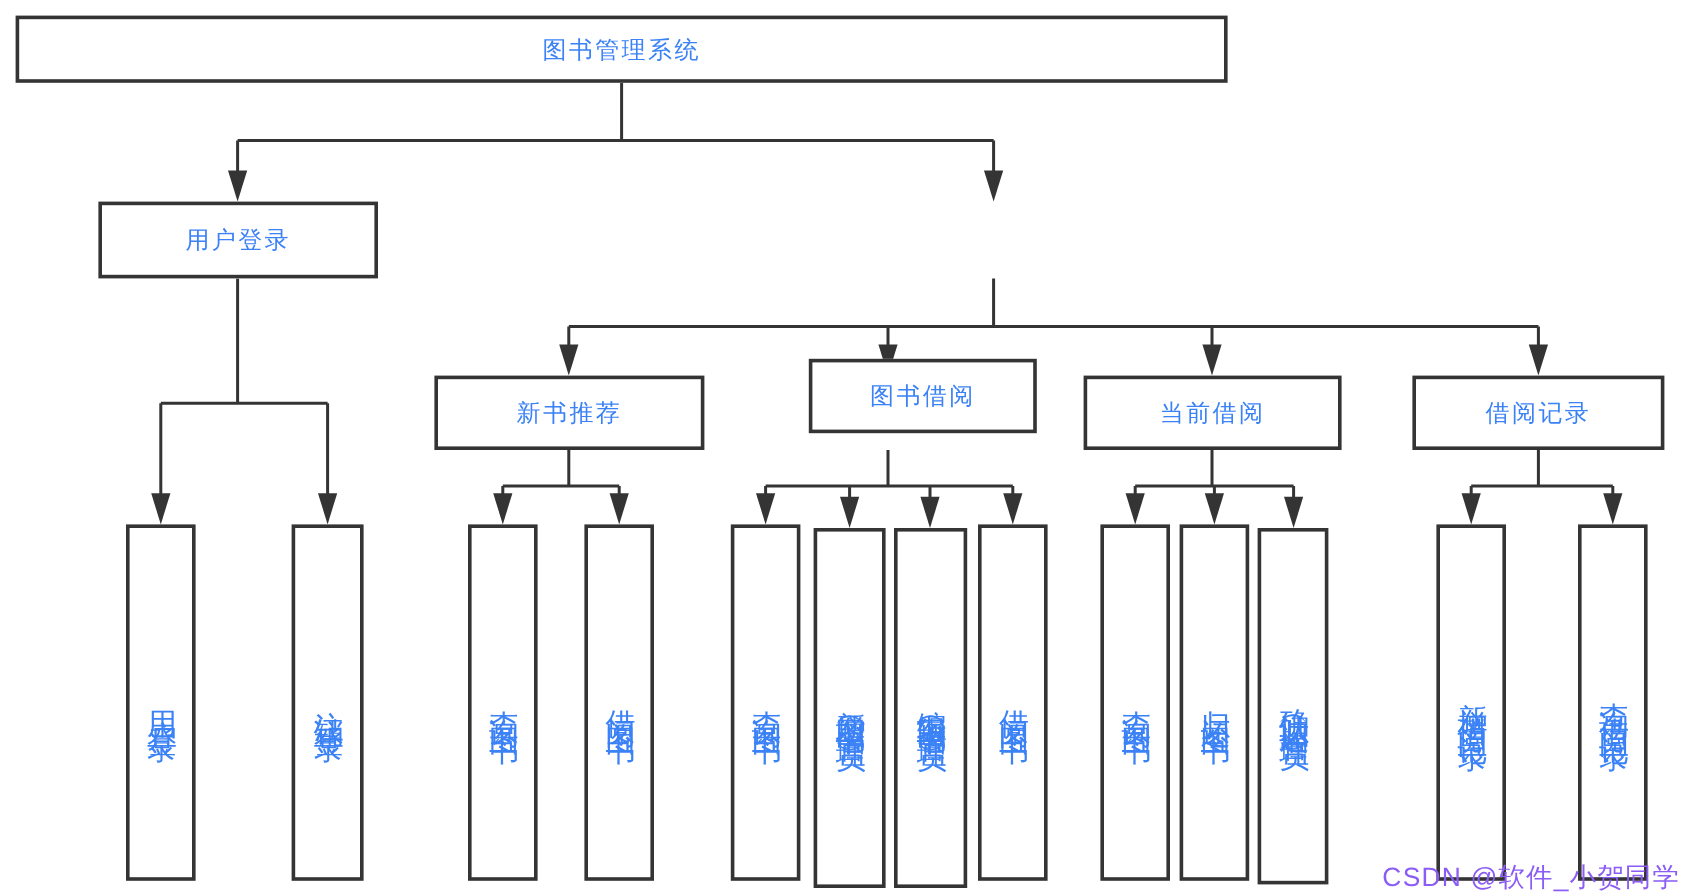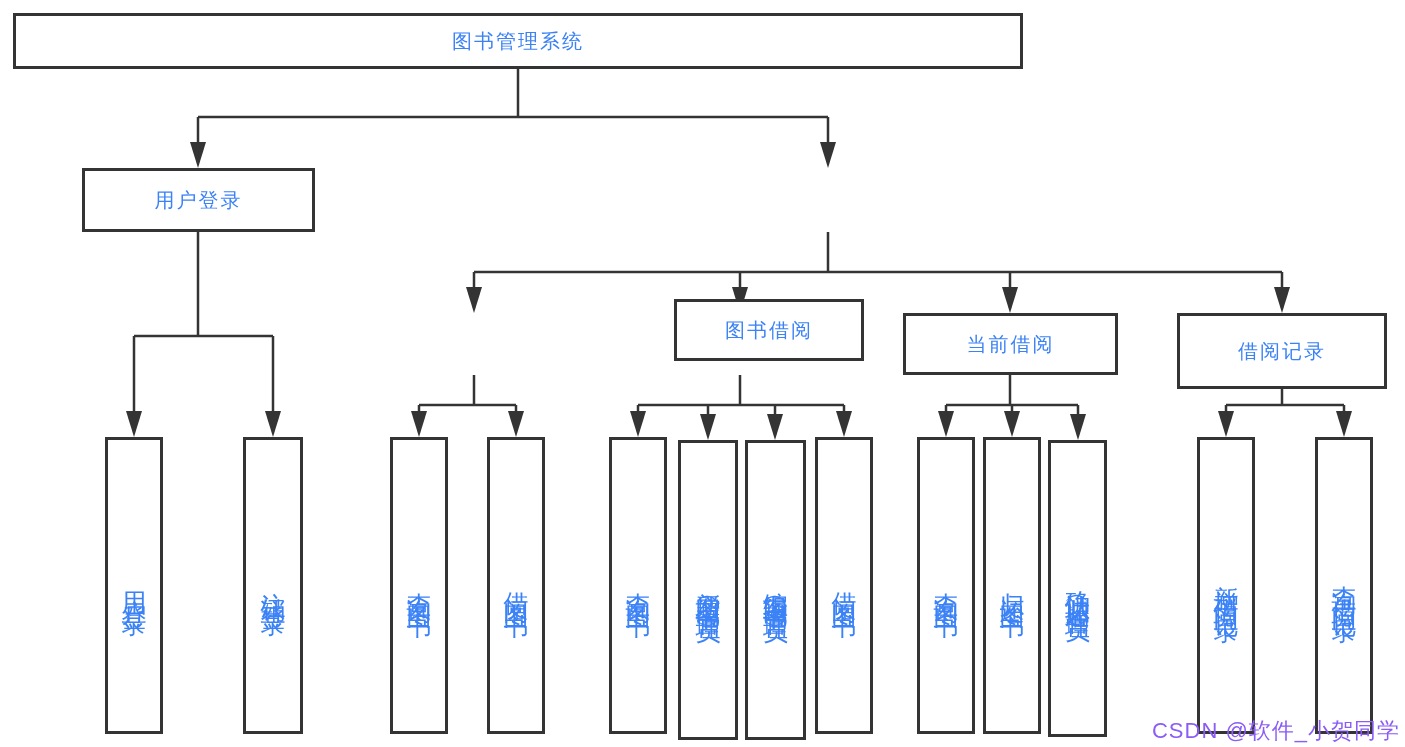--- a/index.html
+++ b/index.html
@@ -38,21 +38,21 @@
     line-height: 1.0;
   }
   .v-node.tight .vtext { letter-spacing: 4px; }
   
   .n-root            { left: 13px;   top: 13px;  width: 1010px; height: 56px; }
   .n-user-login      { left: 82px;   top: 168px; width: 233px;  height: 64px; }
   .n-book-mgmt       { left: 712px;  top: 168px; width: 233px;  height: 64px; }
   .n-new-book-rec    { left: 362px;  top: 313px; width: 225px;  height: 62px; }
   .n-book-borrow     { left: 633px;  top: 299px; width: 190px;  height: 62px; margin-left: 41px; }
   .n-current-borrow  { left: 903px;  top: 313px; width: 215px;  height: 62px; }
-  .n-borrow-records  { left: 1177px; top: 313px; width: 210px;  height: 76px; }
+  .n-borrow-records  { left: 1177px; top: 313px; width: 210px;  height: 62px; }
   .n-leaf-login      { left: 105px;  top: 437px; width: 58px;   height: 297px; }
   .n-leaf-logout     { left: 243px;  top: 437px; width: 60px;   height: 297px; }
   .n-leaf-q1         { left: 390px;  top: 437px; width: 58px;   height: 297px; }
   .n-leaf-b1         { left: 487px;  top: 437px; width: 58px;   height: 297px; }
   .n-leaf-q2         { left: 609px;  top: 437px; width: 58px;   height: 297px; }
   .n-leaf-add-book   { left: 678px;  top: 440px; width: 60px;   height: 300px; }
   .n-leaf-edit-book  { left: 745px;  top: 440px; width: 61px;   height: 300px; }
   .n-leaf-b2         { left: 815px;  top: 437px; width: 58px;   height: 297px; }
   .n-leaf-q3         { left: 917px;  top: 437px; width: 58px;   height: 297px; }
   .n-leaf-return     { left: 983px;  top: 437px; width: 58px;   height: 297px; }
@@ -108,20 +108,23 @@
   </svg>
 
   <div class="node h-node n-root">
     <span>图书管理系统</span>
   </div>
 
   <div class="node h-node n-user-login">
     <span>用户登录</span>
   </div>
 
+  <div class="node h-node n-new-book-rec">
+    <span>新书推荐</span>
+  </div>
   <div class="node h-node n-book-borrow">
     <span>图书借阅</span>
   </div>
   <div class="node h-node n-current-borrow">
     <span>当前借阅</span>
   </div>
   <div class="node h-node n-borrow-records">
     <span>借阅记录</span>
   </div>
 

